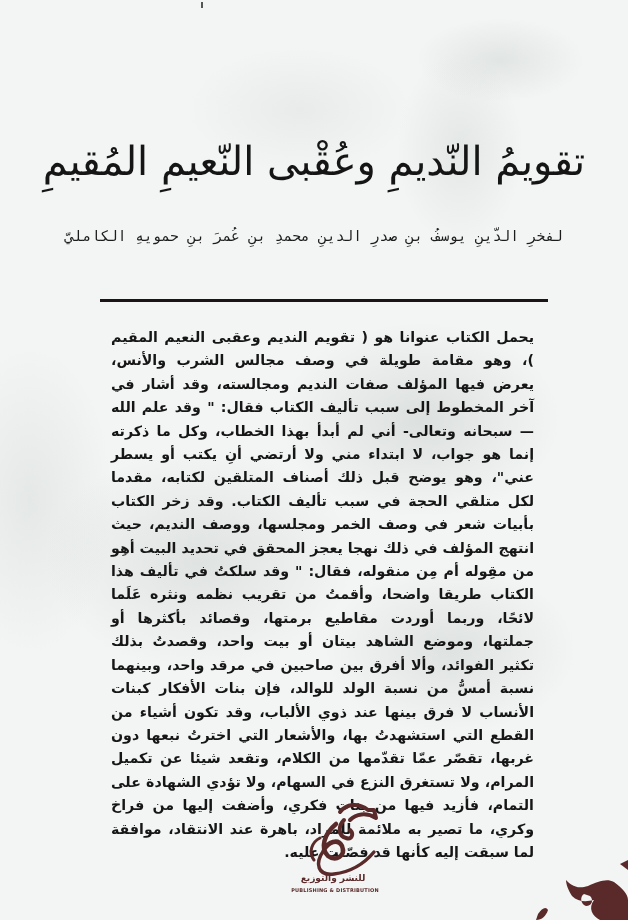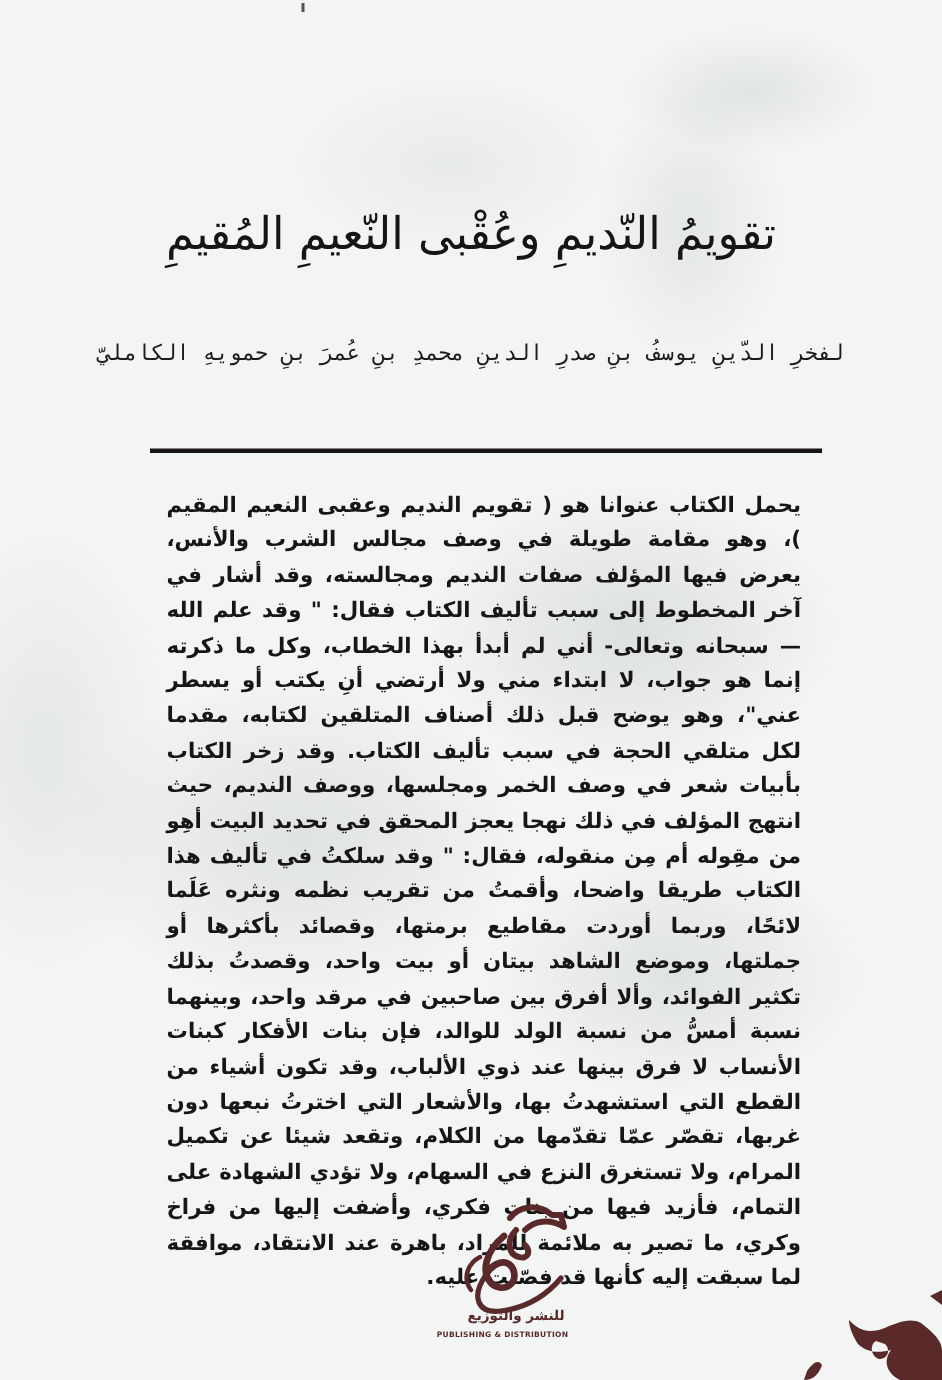--- a/index.html
+++ b/index.html
@@ -11,21 +11,21 @@
       radial-gradient(ellipse 90px 140px at 460px 150px, rgba(170,180,175,0.22), transparent 70%),
       radial-gradient(ellipse 160px 90px at 300px 110px, rgba(180,190,185,0.18), transparent 70%),
       radial-gradient(ellipse 200px 140px at 420px 420px, rgba(150,160,155,0.25), transparent 70%),
       radial-gradient(ellipse 220px 160px at 200px 560px, rgba(150,160,155,0.22), transparent 70%),
       radial-gradient(ellipse 180px 120px at 450px 650px, rgba(160,170,165,0.25), transparent 70%),
       radial-gradient(ellipse 120px 220px at 30px 500px, rgba(170,180,175,0.2), transparent 70%);
     font-family:"DejaVu Sans", sans-serif;
   }
   .title {
     position:absolute; top:138px; left:0; width:628px; text-align:center;
-    direction:rtl; font-family:"DejaVu Serif", serif; font-size:30px;
+    direction:rtl; font-family:"DejaVu Serif", serif; font-size:40px;
     color:#151515; letter-spacing:0;
   }
   .author {
     position:absolute; top:228px; left:0; width:628px; text-align:center;
     direction:rtl; font-family:Liberation Mono, monospace; font-size:14.5px; color:#1c1c1c;
   }
   .rule {
     position:absolute; top:299px; left:100px; width:448px; height:3px;
     background:#1a1414;
   }
@@ -33,21 +33,21 @@
     position:absolute; top:311px; left:96px; width:453px;
     direction:rtl; text-align:justify; text-align-last:right;
     font-family:"DejaVu Sans", sans-serif; font-weight:bold;
     font-size:14.2px; line-height:23.4px; color:#161616;
   }
   .body-text p { margin:15px; }
   .logo {
     position:absolute; top:790px; left:280px; width:110px; height:105px;
   }
   .logo-text-ar {
-    position:absolute; top:873px; left:299px; width:90px; text-align:center;
+    position:absolute; top:873px; left:288px; width:90px; text-align:center;
     direction:rtl; font-family:"DejaVu Sans", sans-serif; font-weight:bold;
     font-size:9px; color:#5a2a2a;
   }
   .logo-text-en {
     position:absolute; top:887px; left:280px; width:110px; text-align:center;
     font-family:"DejaVu Sans", sans-serif; font-weight:bold; font-size:5px;
     color:#5a2a2a; letter-spacing:0.2px;
   }
   .corner-deco { position:absolute; left:530px; top:820px; width:98px; height:100px; }
   .top-mark { position:absolute; left:201px; top:2px; width:2px; height:6px; background:#555; }

